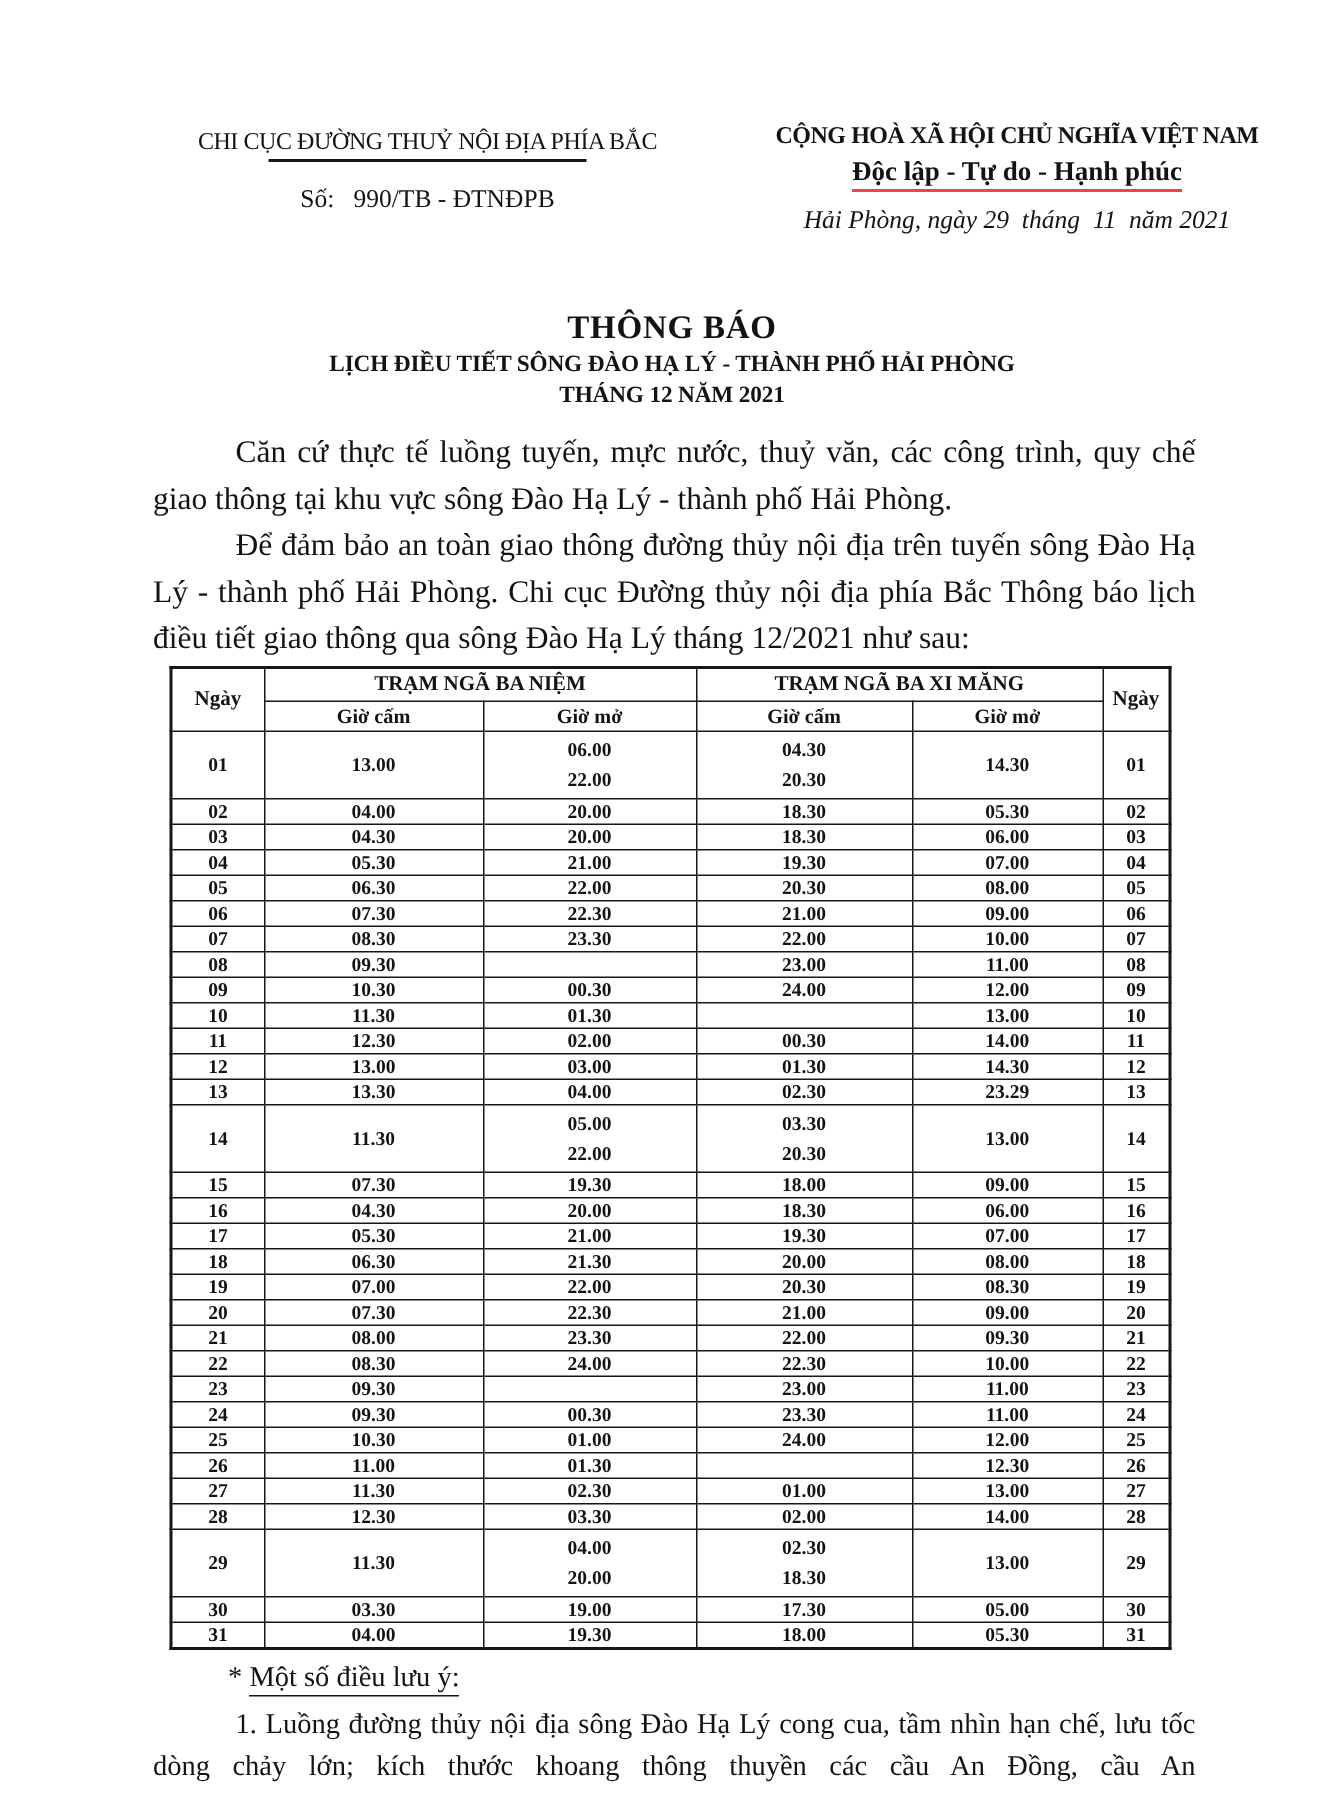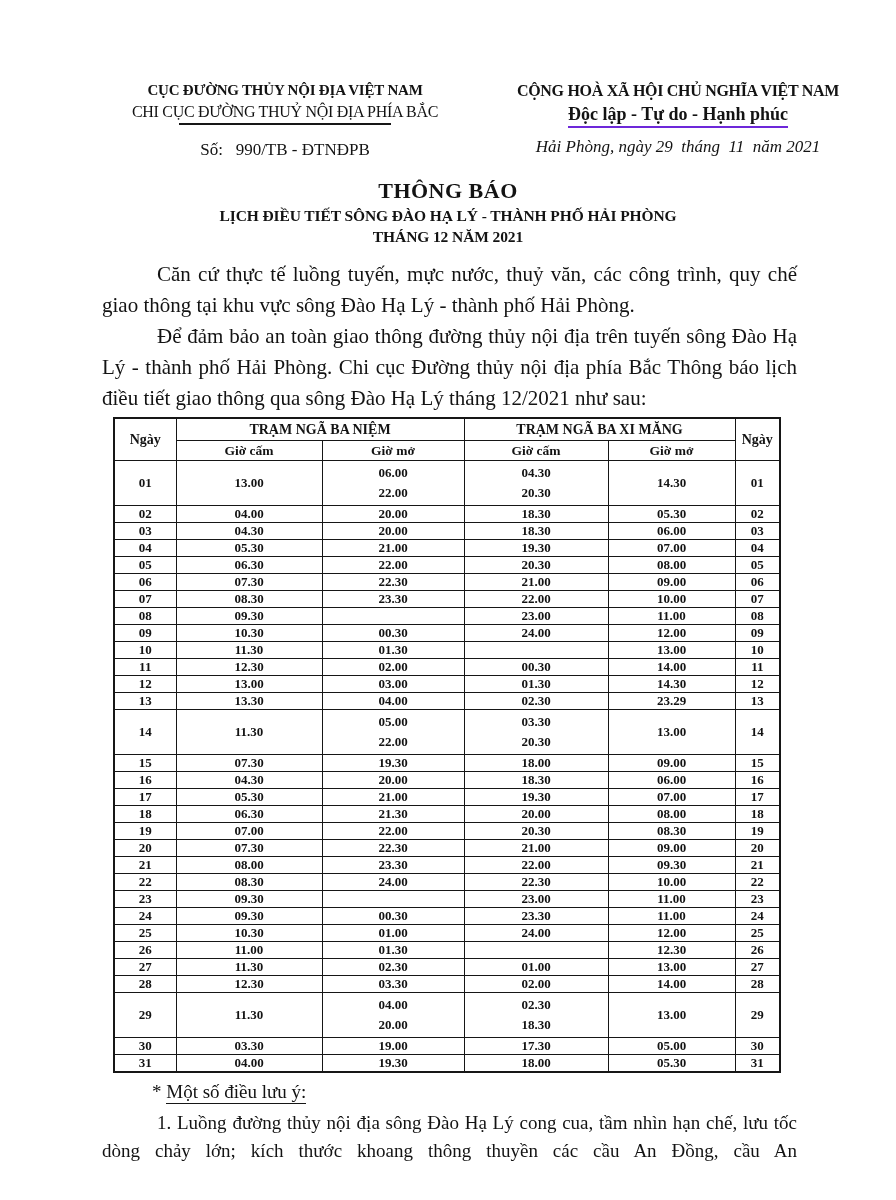--- a/index.html
+++ b/index.html
@@ -13,25 +13,25 @@
   
   .hdr { display:flex; padding-top:82px; }
   .hdr-left  { width:360px; margin-left:105px; text-align:center; }
   .hdr-right { width:390px; margin-left:18px;  text-align:center; }
   .org1 { font-size:15px; font-weight:bold; letter-spacing:-0.2px; }
   .org2 { font-size:16px; font-weight:normal; letter-spacing:-0.3px; margin-top:4px; }
   .org-underline { width:212px; border-bottom:2px solid #161616; margin:2px auto 0; height:0; }
   .doc-no { font-size:17px; margin-top:15px; white-space:pre-wrap; }
   .nat1 { font-size:16px; font-weight:bold; letter-spacing:-0.3px; }
   .motto { display:inline-block; font-size:18px; font-weight:bold; margin-top:4px;
-           border-bottom:2px solid #6d28d9; padding-bottom:1px; }
+           border-bottom:2px solid #ef4444; padding-bottom:1px; }
   .dateline { font-size:17px; font-style:italic; margin-top:9px; white-space:pre-wrap; }
 
   
-  .title-block { text-align:center; margin-top:18px; }
+  .title-block { text-align:center; margin-top:48px; }
   .title-main { font-size:22px; font-weight:bold; letter-spacing:0.5px; }
   .title-sub  { font-size:15.5px; font-weight:bold; margin-top:3px; letter-spacing:-0.1px; }
 
   
   .body-text { margin:13px 99px 0 102px; font-size:21px; line-height:1.48; text-align:justify; }
   .body-text p { margin:0; text-indent:55px; }
 
   
   table.schedule {
     border-collapse:collapse; table-layout:fixed;
@@ -54,21 +54,20 @@
   .notes-heading .u { border-bottom:1.5px solid #161616; padding-bottom:1px; }
   .notes p.note { margin:2px 0 0 0; text-indent:55px; text-align:justify; text-align-last:justify; }
 </style>
 </head>
 <body>
 
 <div class="page">
 
   <div class="hdr">
     <div class="hdr-left">
-      <div class="org1">CỤC ĐƯỜNG THỦY NỘI ĐỊA VIỆT NAM</div>
       <div class="org2">CHI CỤC ĐƯỜNG THUỶ NỘI ĐỊA PHÍA BẮC</div>
       <div class="org-underline"></div>
       <div class="doc-no">Số:   990/TB - ĐTNĐPB</div>
     </div>
     <div class="hdr-right">
       <div class="nat1">CỘNG HOÀ XÃ HỘI CHỦ NGHĨA VIỆT NAM</div>
       <div><span class="motto">Độc lập - Tự do - Hạnh phúc</span></div>
       <div class="dateline">Hải Phòng, ngày 29  tháng  11  năm 2021</div>
     </div>
   </div>

